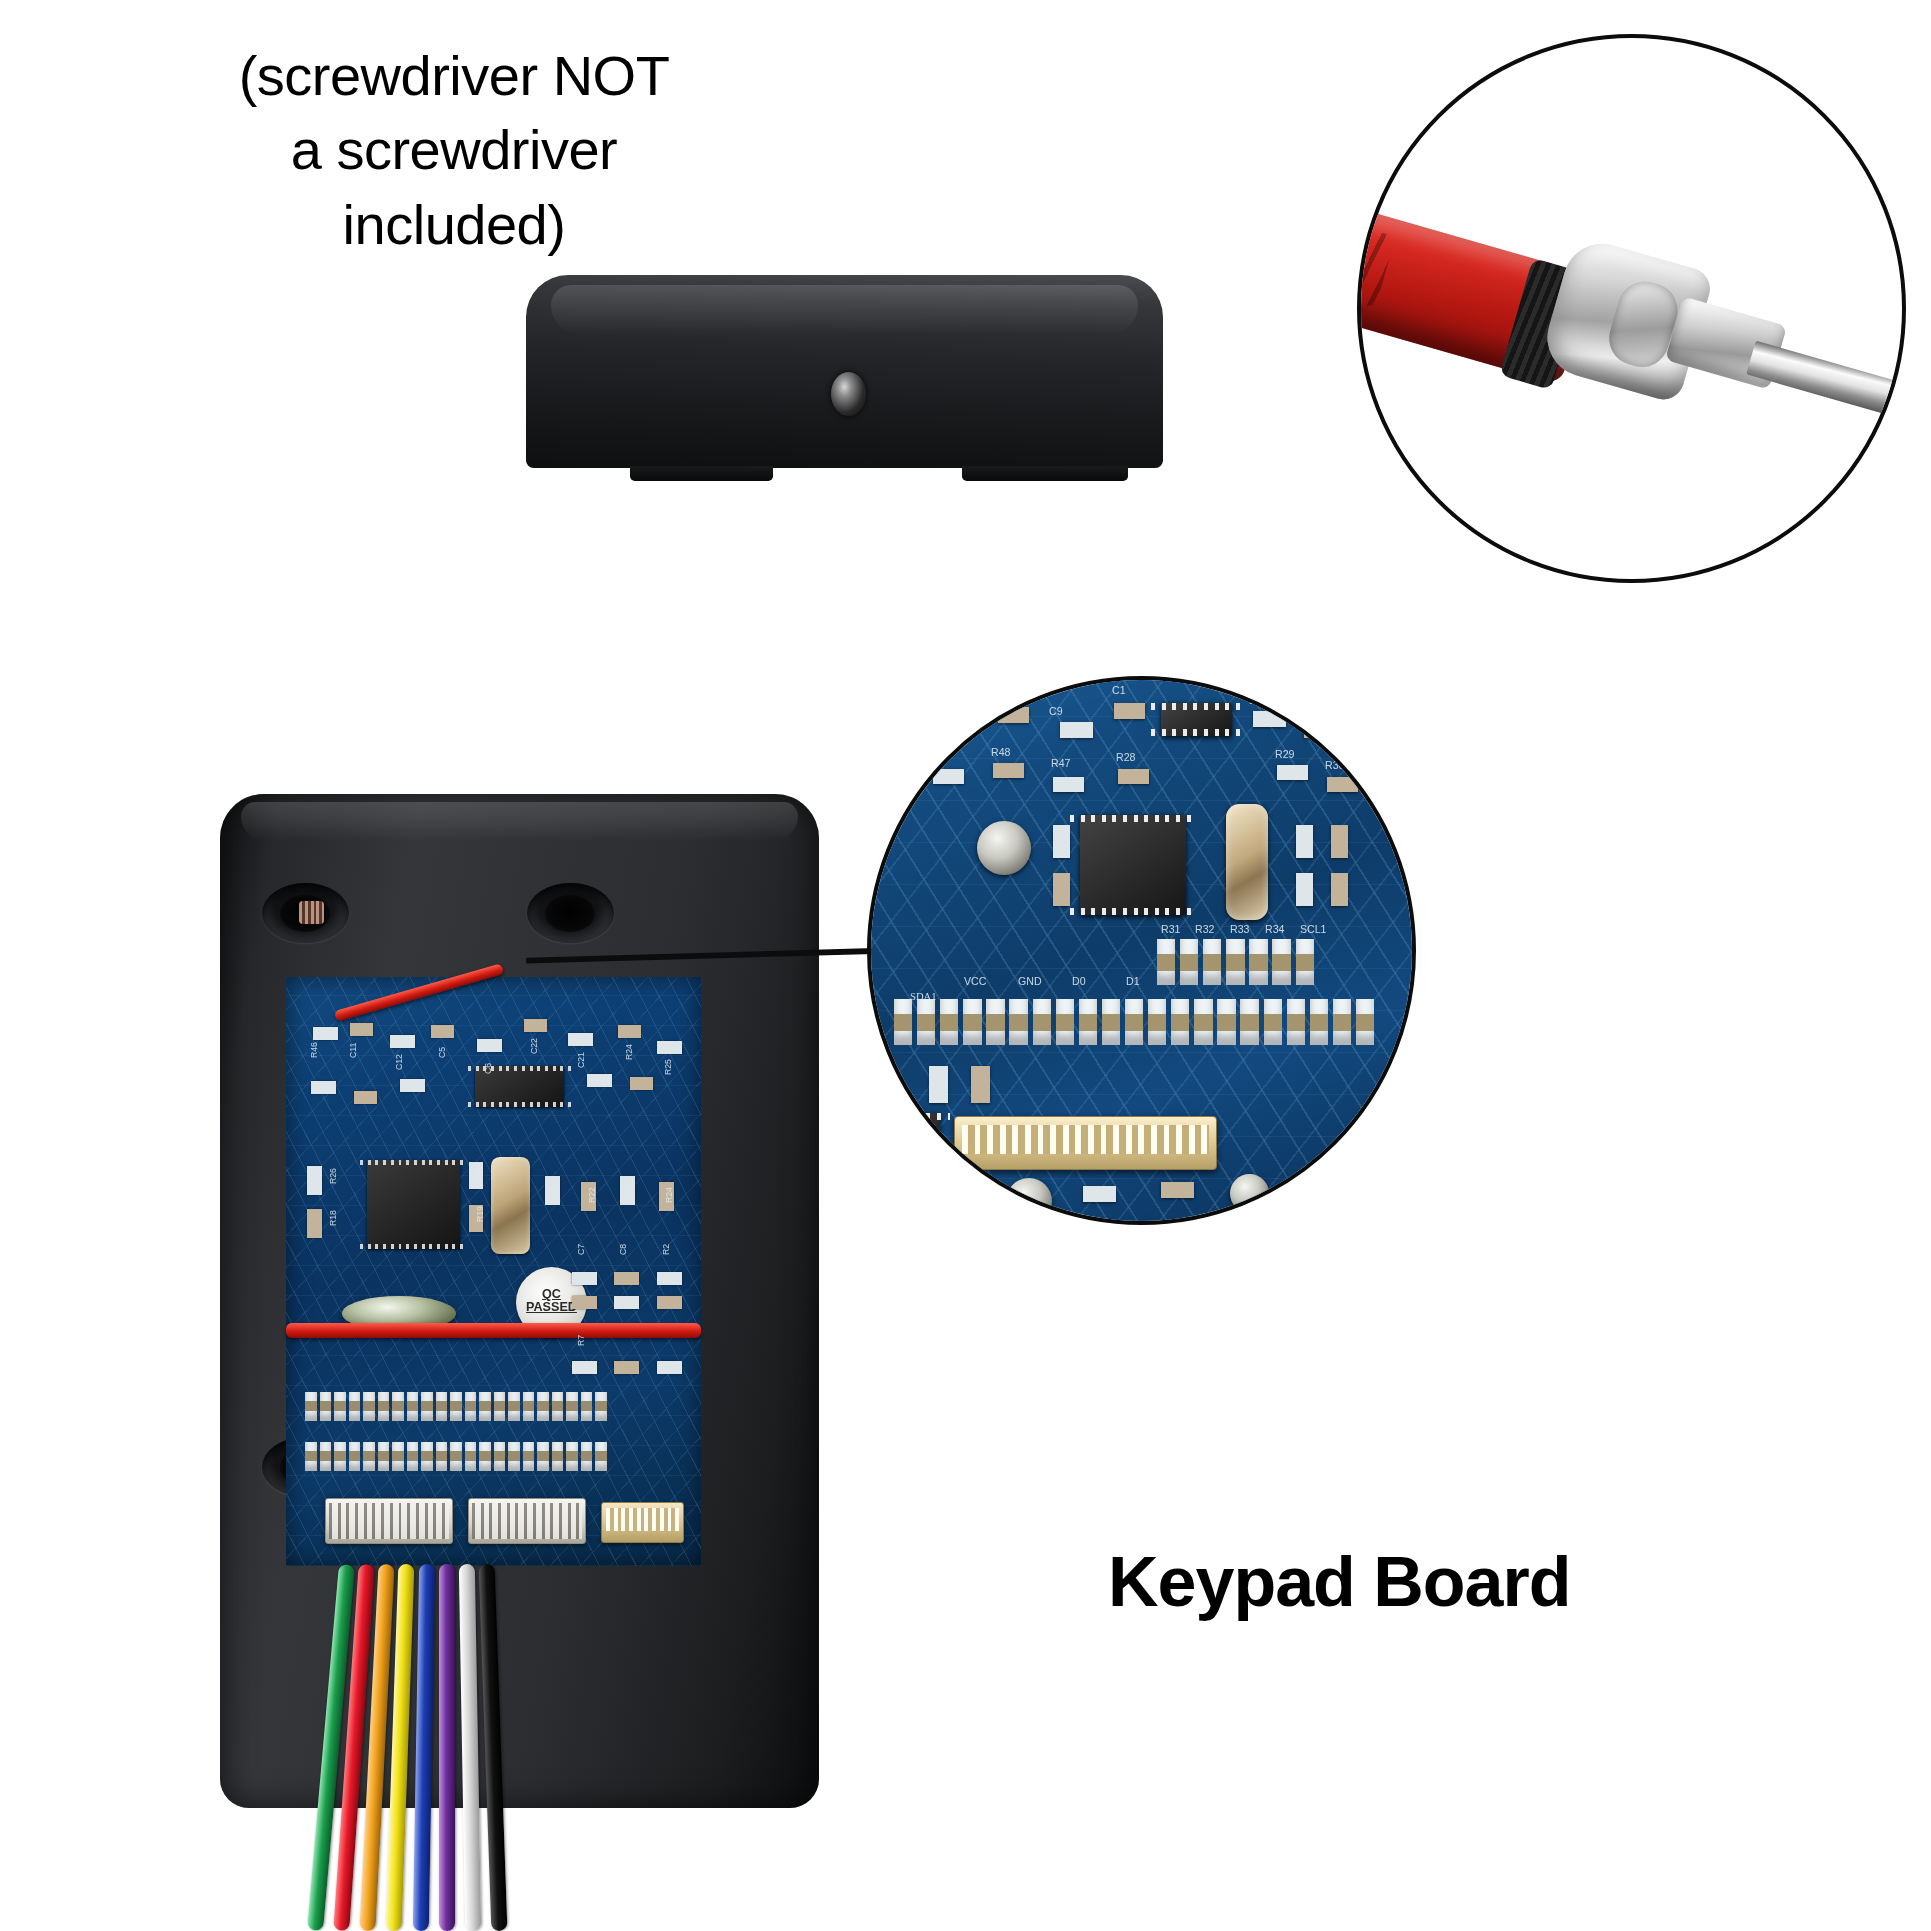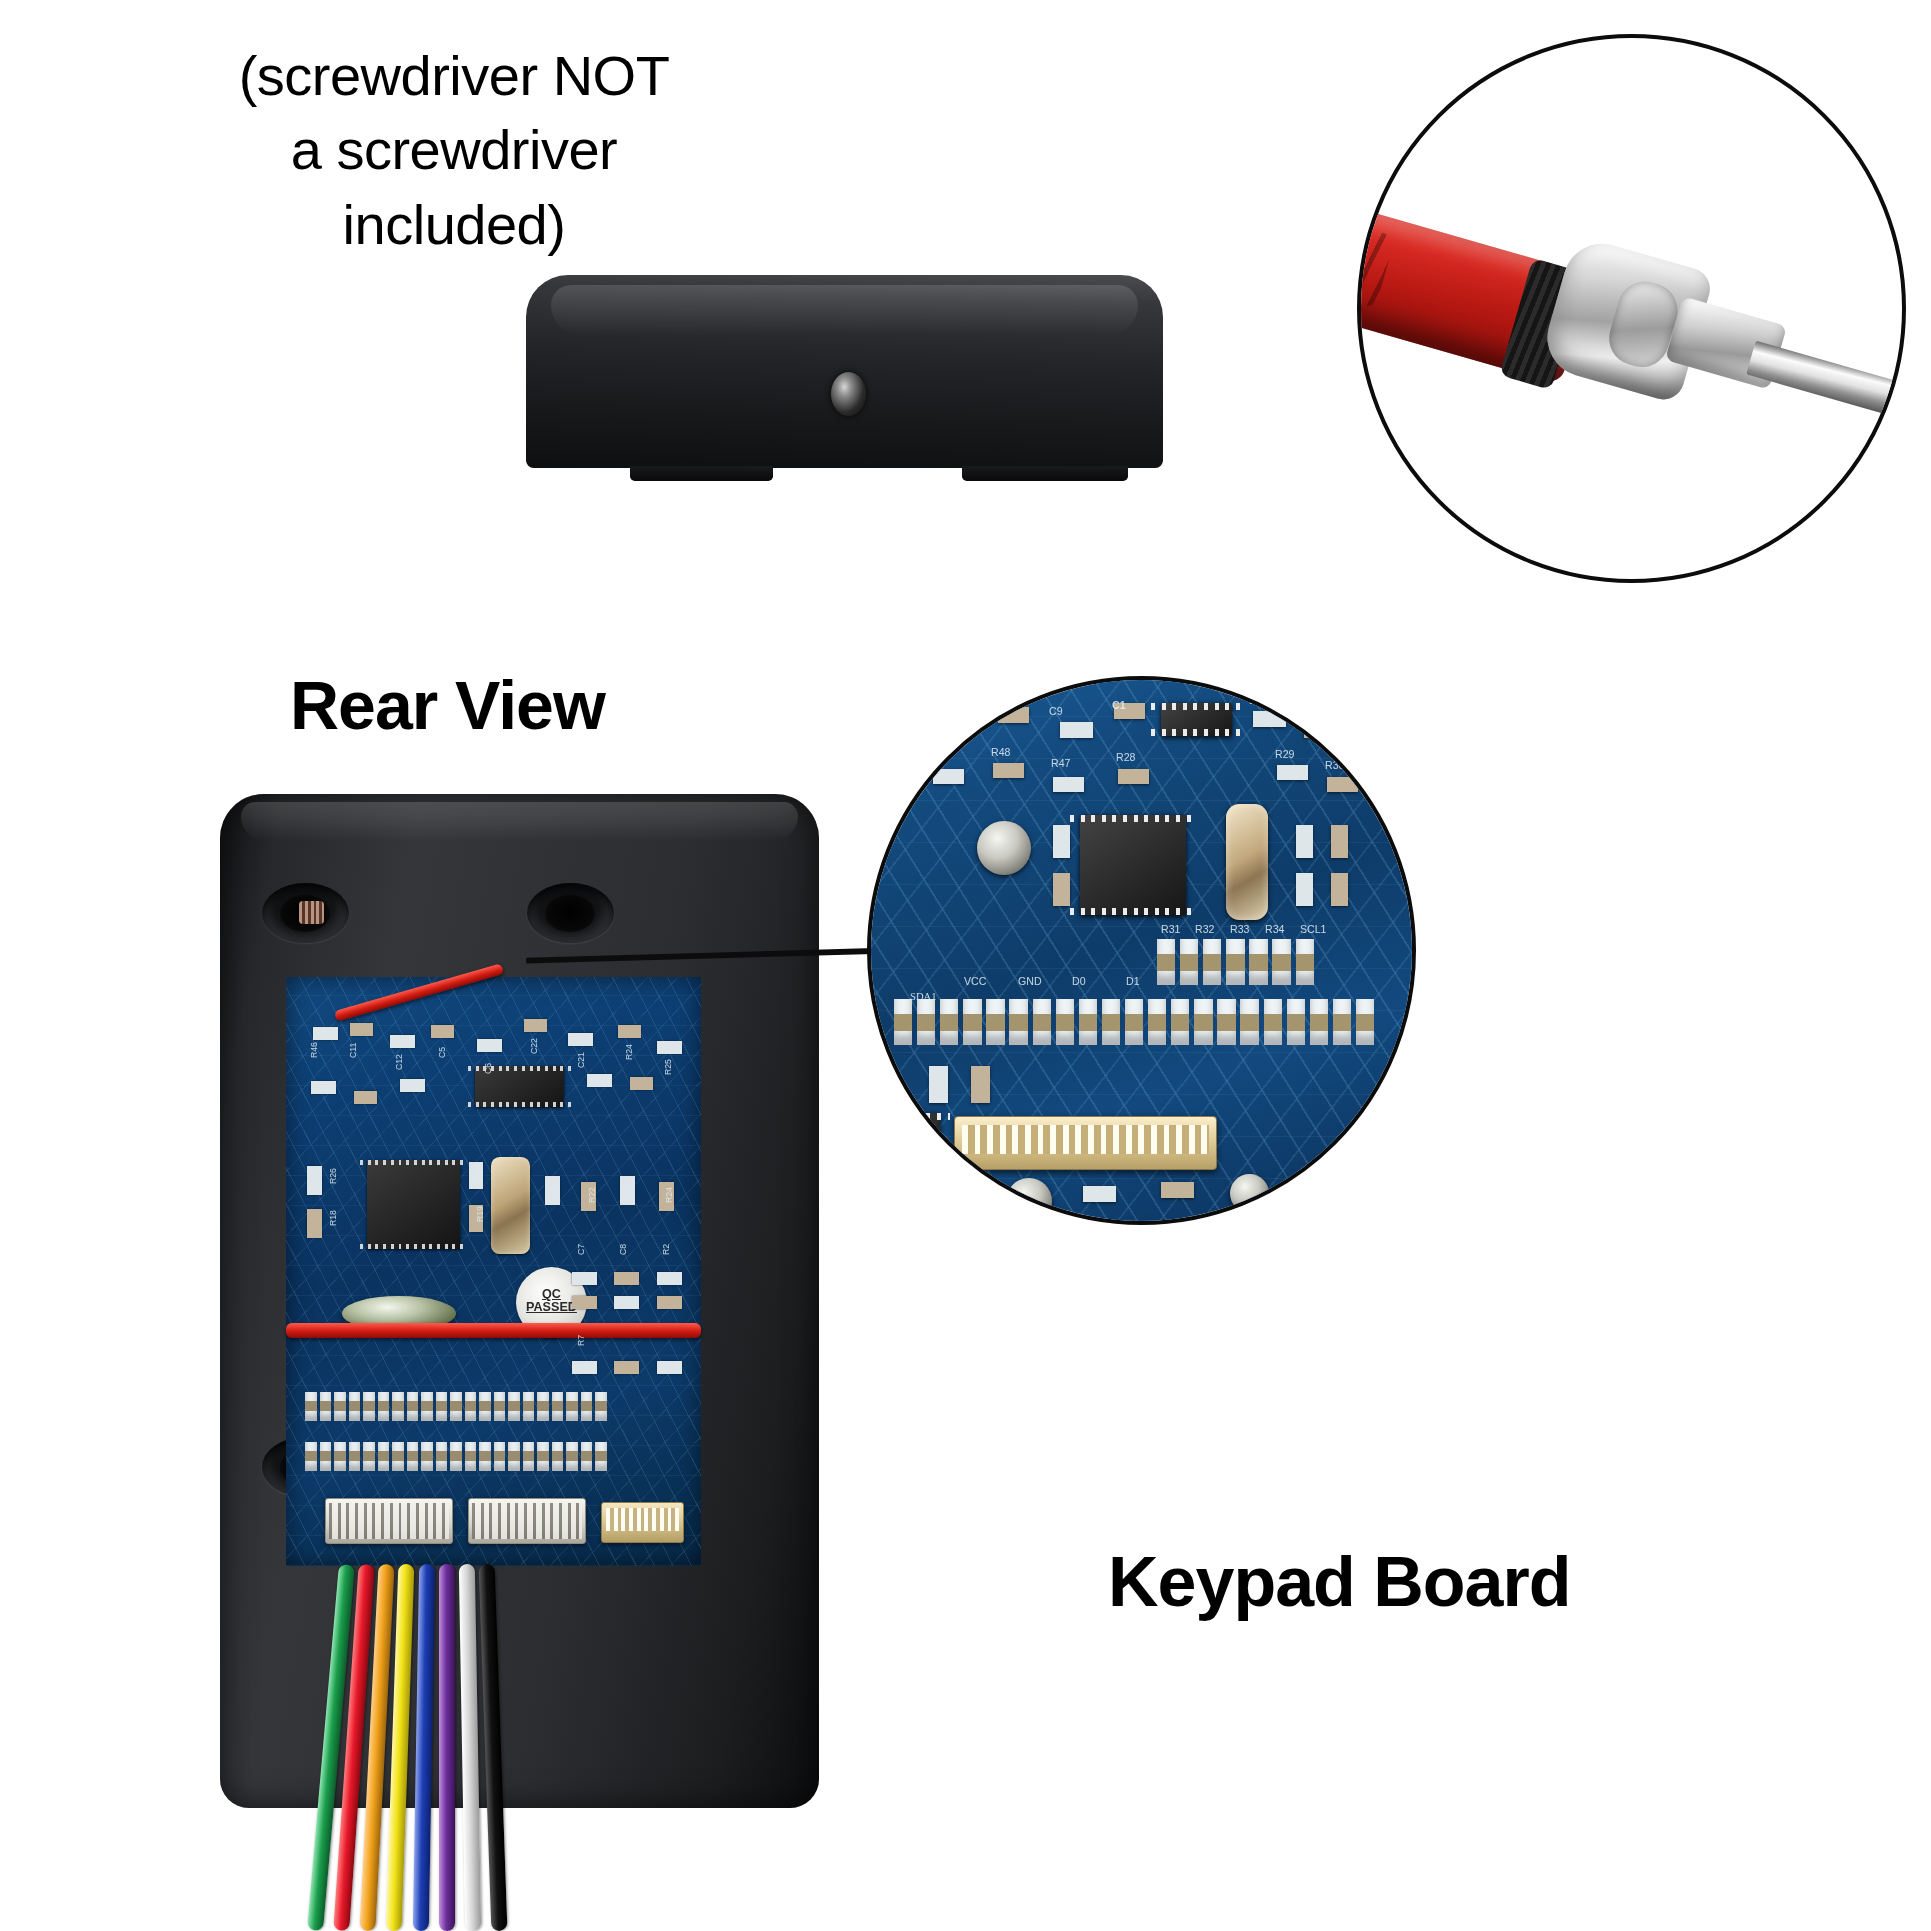--- a/index.html
+++ b/index.html
@@ -320,21 +320,20 @@
     </div>
   </div>
 
   <div id="keypad-edge-device">
     <div class="body"></div>
     <div class="screwhole"></div>
     <div class="tab t1"></div>
     <div class="tab t2"></div>
   </div>
 
-  <div id="rear-view-heading">Rear View</div>
 
   <div id="rear-enclosure">
     <div class="shell"></div>
     <div class="top-gloss"></div>
 
     <div class="mount-slot" id="slot-tl"></div>
     <div class="mount-slot" id="slot-tr"></div>
     <div class="mount-slot" id="slot-bl"></div>
     <div class="mount-slot" id="slot-br"></div>
 
@@ -699,21 +698,21 @@
       <div class="zic" style="left:23px;top:433px;width:46px;height:44px;"></div>
 
       <div class="zcap" style="left:33px;top:494px;width:42px;height:42px;"></div>
       <div class="zcap" style="left:135px;top:498px;width:46px;height:46px;"></div>
       <div class="smd" style="left:212px;top:506px;width:33px;height:16.4px;"></div>
       <div class="smd dark" style="left:290px;top:502px;width:33px;height:16.4px;"></div>
       <div class="zcap" style="left:359px;top:494px;width:39px;height:39px;"></div>
     <span class="zsilk" style="left: 68px; top: 13.5px;">C4</span>
         <span class="zsilk" style="left: 129px; top: 7.7px;">C3</span>
         <span class="zsilk" style="left: 178px; top: 25px;">C9</span>
-        <span class="zsilk" style="left: 241px; top: 19px; font-weight: bold;">C1</span>
+        <span class="zsilk" style="left: 241px; top: 4px;">C1</span>
         <span class="zsilk" style="left: 378px; top: 13.5px;">L3</span>
         <span class="zsilk" style="left: 429px; top: 25px;">R50</span>
         <span class="zsilk" style="left: 58px; top: 71px;">R49</span>
         <span class="zsilk" style="left: 120px; top: 66px;">R48</span>
         <span class="zsilk" style="left: 180px; top: 77px;">R47</span>
         <span class="zsilk" style="left: 245px; top: 71px;">R28</span>
         <span class="zsilk" style="left: 404px; top: 68px;">R29</span>
         <span class="zsilk" style="left: 454px; top: 79px;">R30</span>
         <span class="zsilk" style="left: 290px; top: 243px;">R31</span>
         <span class="zsilk" style="left: 324px; top: 243px;">R32</span>

